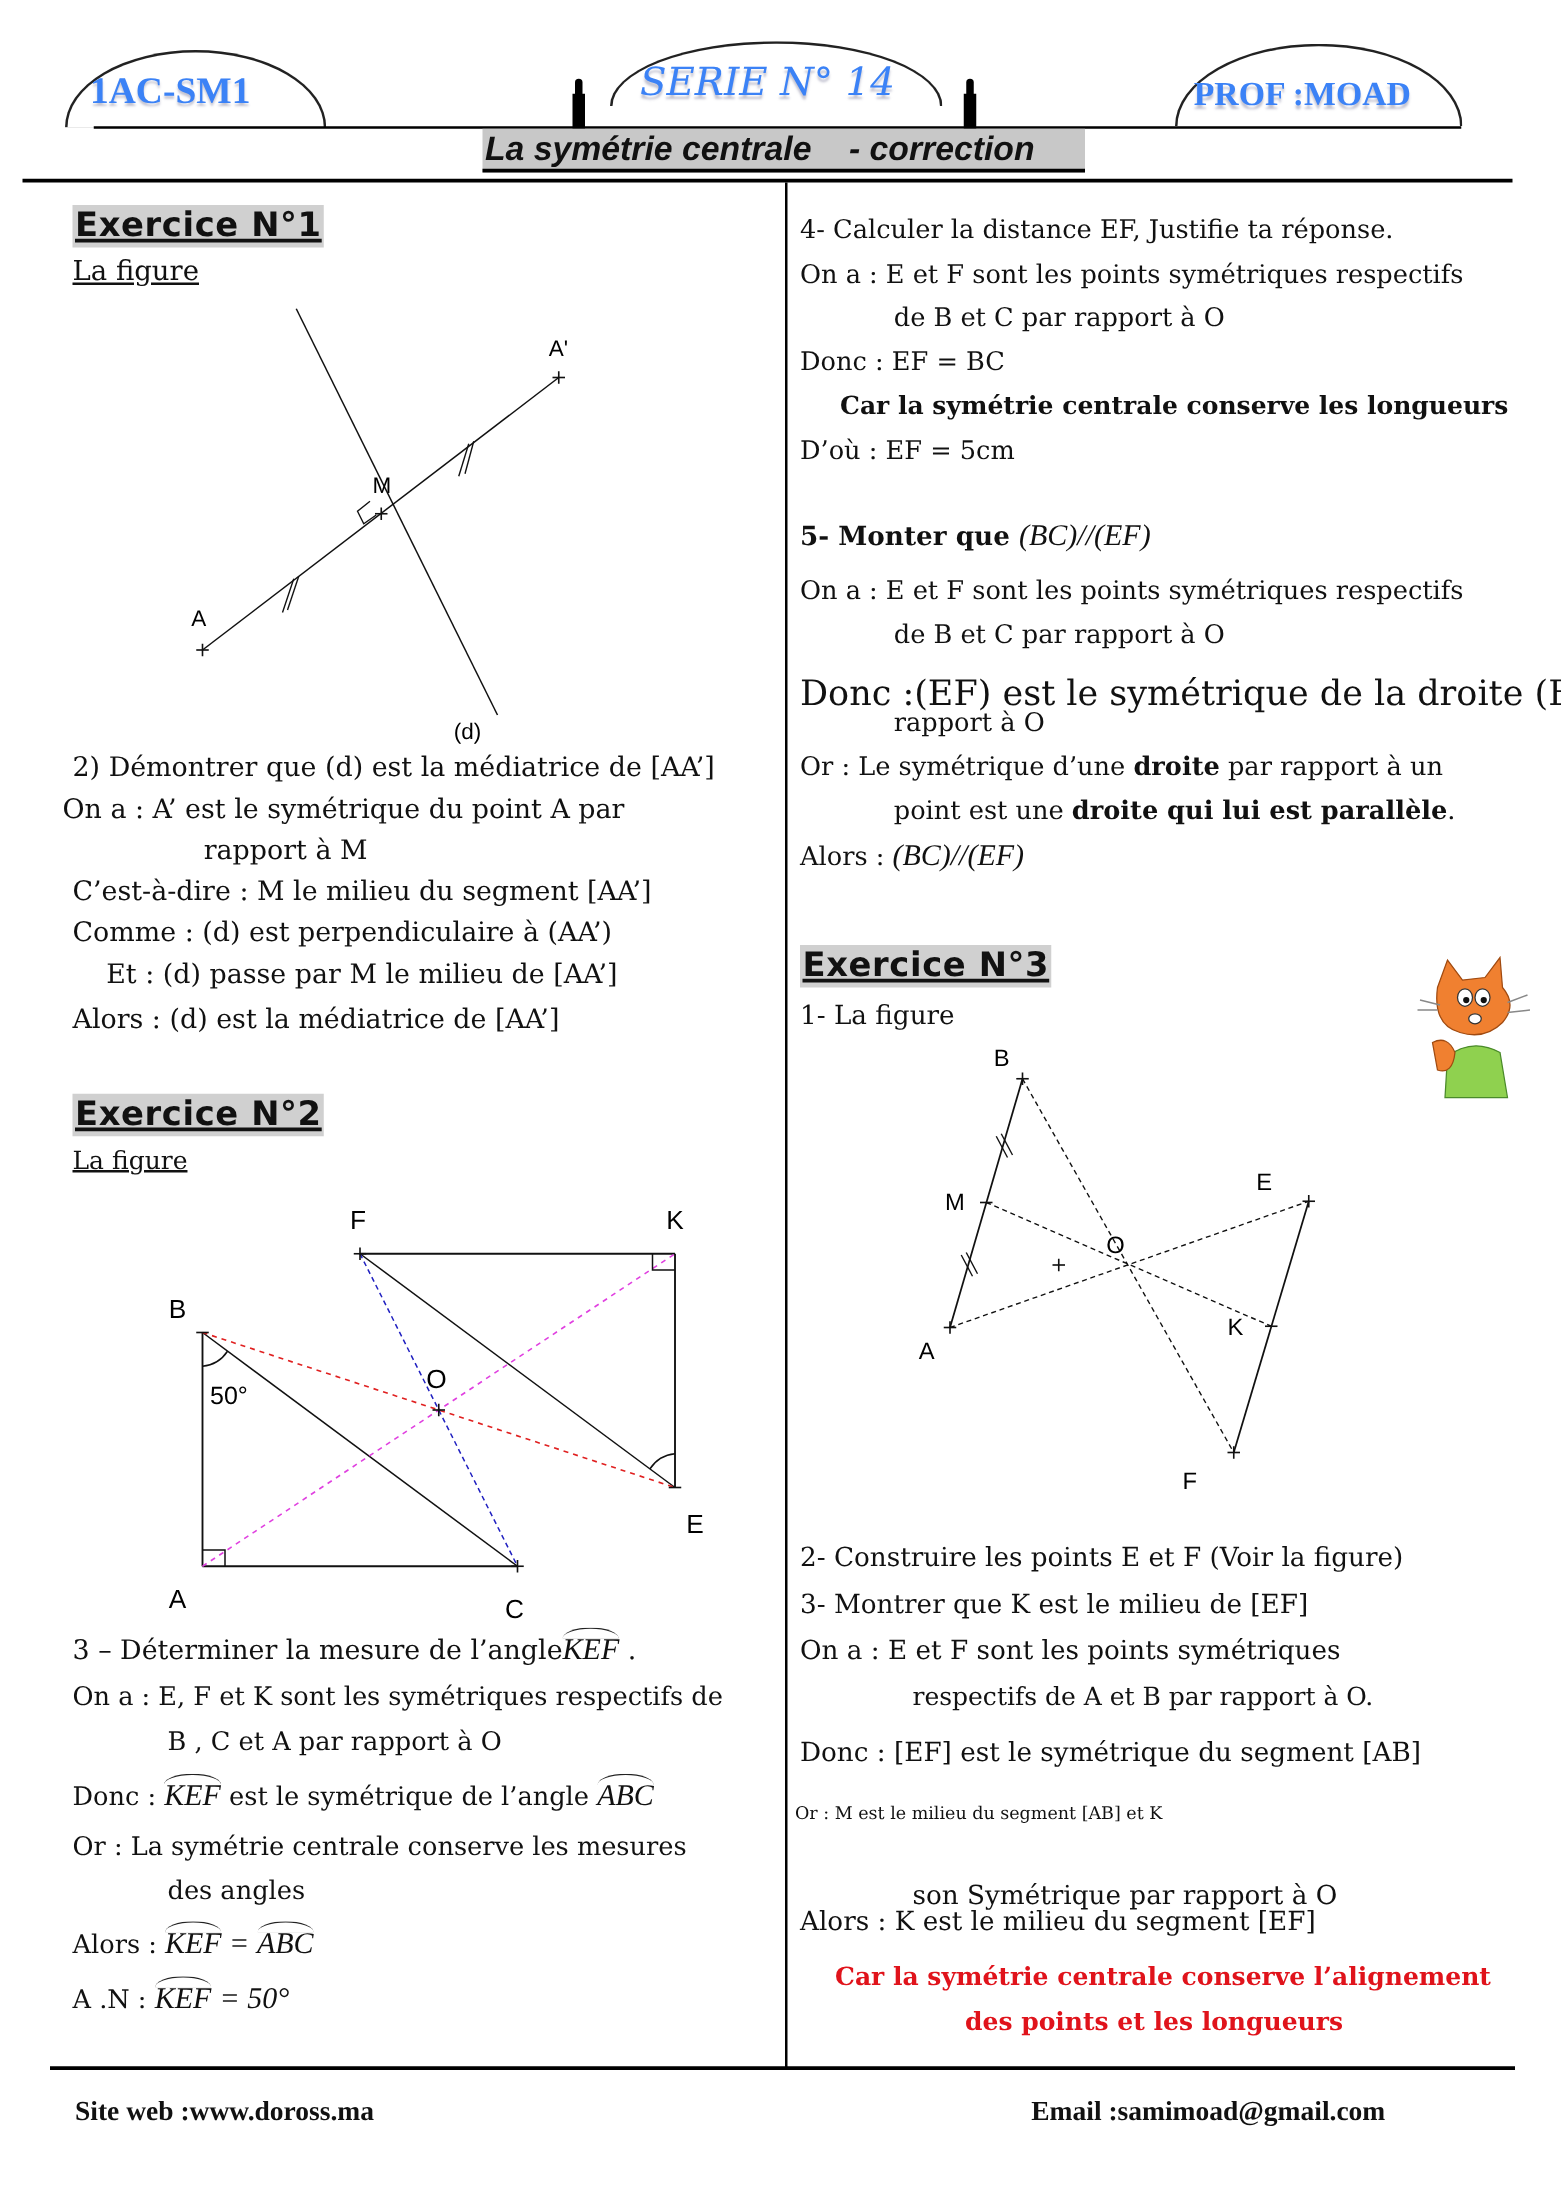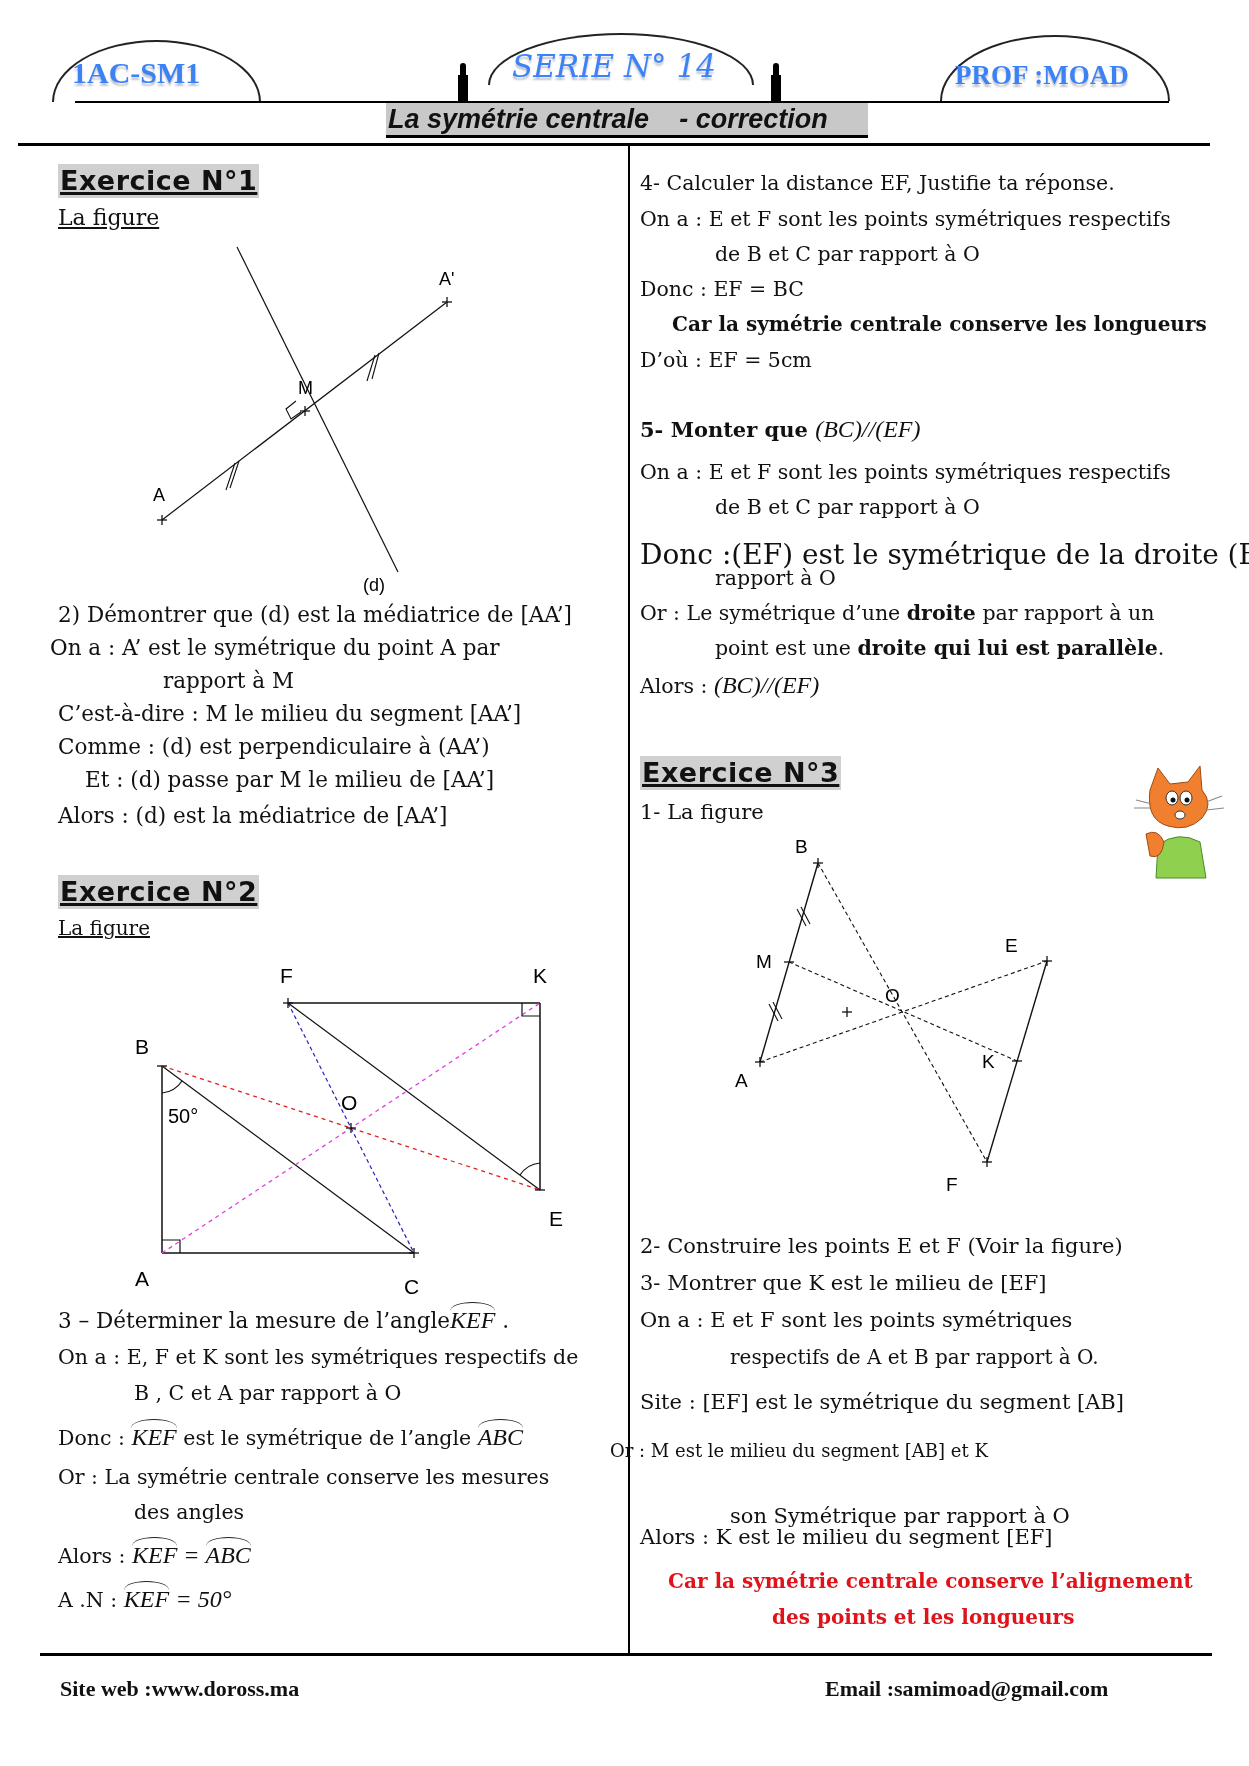--- a/index.html
+++ b/index.html
@@ -223,22 +223,22 @@
     <text x="885" y="1002" font-size="19">O</text>
     <text x="1005" y="952" font-size="19">E</text>
     <text x="946" y="1191" font-size="19">F</text>
     <text x="982" y="1068" font-size="19">K</text>
   </svg>
 
   <div class="line" style="left:640px; top:1231px; font-size:21px;">2- Construire les points E et  F   (Voir la figure)</div>
   <div class="line" style="left:640px; top:1268px; font-size:21px;">3- Montrer que K est le milieu de [EF]</div>
   <div class="line" style="left:640px; top:1305px; font-size:21px;">On a : E et  F sont les points  symétriques</div>
   <div class="line" style="left:730px; top:1342px; font-size:20px;">respectifs de A et B par  rapport à O.</div>
-  <div class="line" style="left:640px; top:1387px; font-size:21px;">Site : [EF] est le symétrique du segment [AB]</div>
-  <div class="line" style="left:610px; top:1436px; font-size:18px;text-align:right;">Or     : M est le milieu du segment [AB] et  K</div>
+  <div class="line" style="left:640px; top:1387px; font-size:21px;">Donc : [EF] est le symétrique du segment [AB]</div>
+  <div class="line" style="left:636px; top:1436px; font-size:14px;text-align:right;">Or     : M est le milieu du segment [AB] et  K</div>
   <div class="line" style="left:730px; top:1480px; font-size:21px;margin-top:21px;">son Symétrique  par rapport  à O</div>
   <div class="line" style="left:640px; top:1522px; font-size:21px;">Alors : K est le milieu du segment [EF]</div>
   <div class="line red" style="left:668px; top:1566px; font-size:20px;">Car la symétrie centrale conserve l’alignement</div>
   <div class="line red" style="left:772px; top:1602px; font-size:20px;">des points et les longueurs</div>
 </div>
 
 <div class="hline" style="left:40px; top:1653px; width:1172px; height:3px;"></div>
 <div class="footer" style="left:60px; top:1676px;">Site web :www.doross.ma</div>
 <div class="footer" style="left:825px; top:1676px;">Email :samimoad@gmail.com</div>
 

